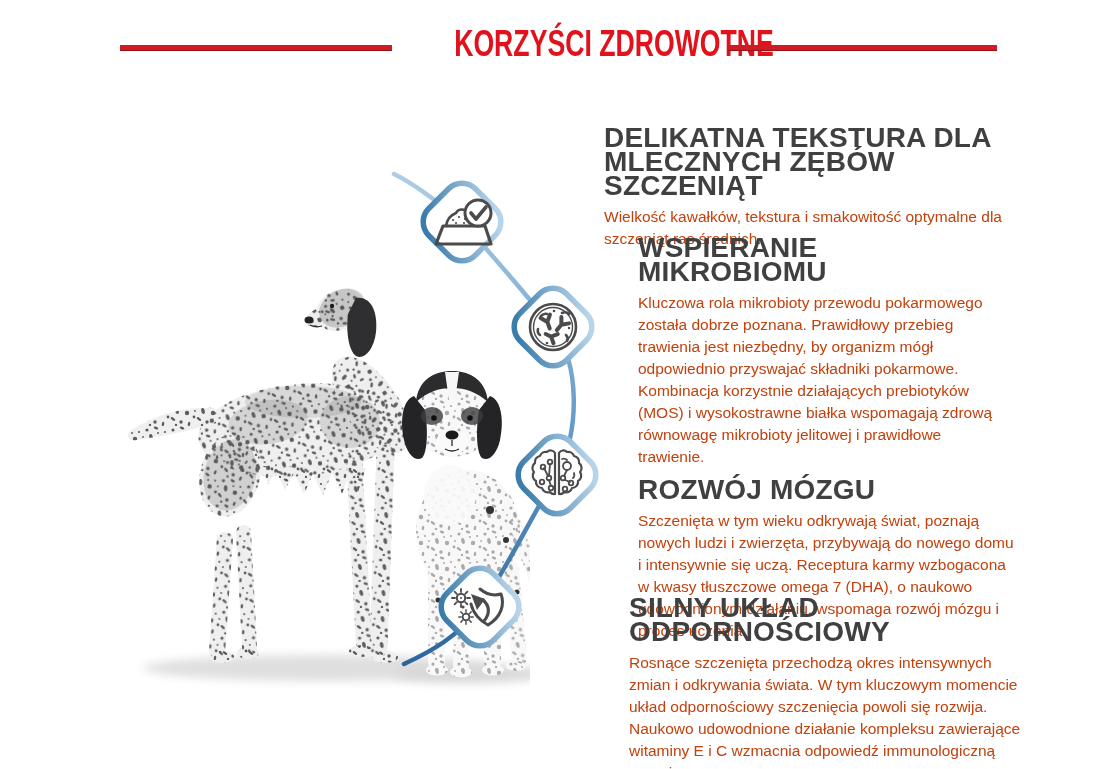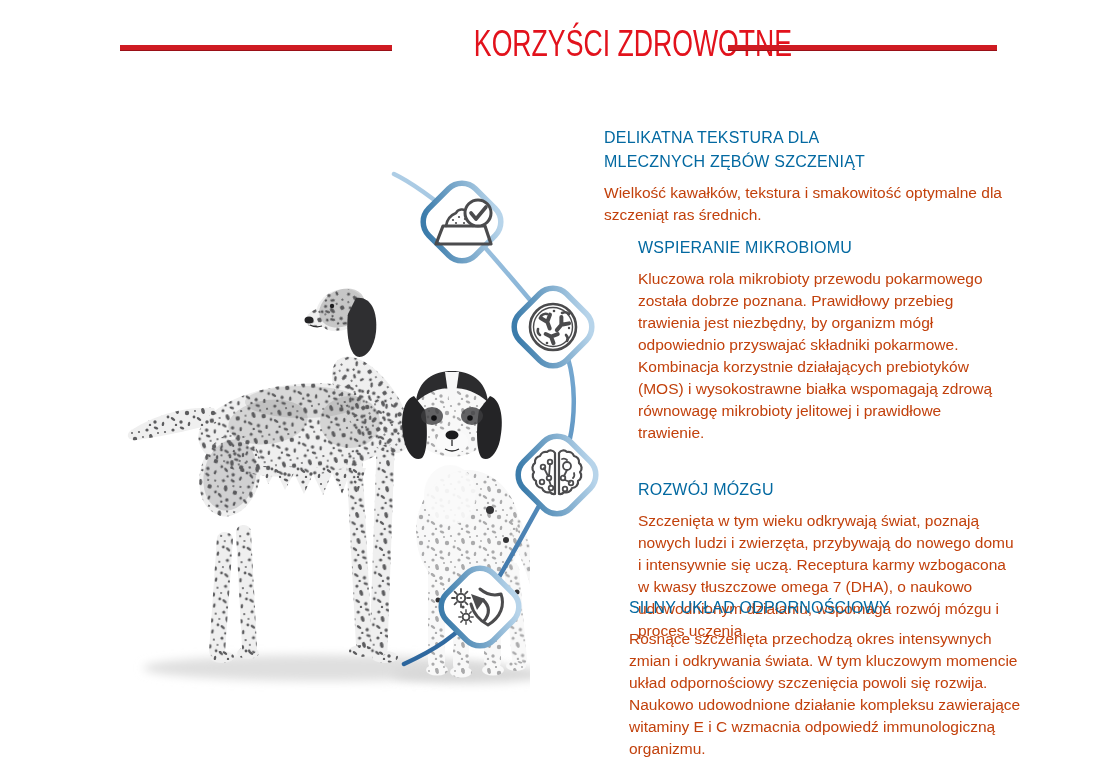--- a/index.html
+++ b/index.html
@@ -2,27 +2,27 @@
 <html><head>
 <meta charset="utf-8">
 <style>
   html,body{margin:0;padding:0;background:#fff;}
   .page{position:relative;width:1118px;height:769px;background:#fff;overflow:hidden;
         font-family:"Liberation Sans",sans-serif;}
   
   .rule{position:absolute;height:5px;background:#cf1b22;border-bottom:1px solid rgba(110,8,14,.55);}
   .rule-left{left:120px;top:45px;width:272px;}
   .rule-right{left:728px;top:45px;width:269px;}
-  .page-title{position:absolute;left:412px;top:21px;width:336px;height:46px;margin:0;
-    text-align:center;font-size:37px;font-weight:400;color:#e2121c;line-height:46px;
+  .page-title{position:absolute;left:392px;top:21px;width:336px;height:46px;margin:0;
+    text-align:center;font-size:37px;font-weight:700;color:#e2121c;line-height:46px;
     white-space:nowrap;letter-spacing:0px;}
   .page-title span{display:inline-block;transform:scaleX(.72);transform-origin:center;}
   
   .benefit{position:absolute;}
-  .bh{margin:0 0 8px 0;font-size:16px;font-weight:400;color:#0369a1;line-height:24px;
+  .bh{margin:0 0 8px 0;font-size:28px;font-weight:700;color:#404040;line-height:24px;
       white-space:pre-line;letter-spacing:.2px;}
   .bb{margin:0;font-size:15.5px;color:#c2410c;line-height:22px;}
   #b1{left:604px;top:126px;width:398px;}
   #b2{left:638px;top:236px;width:372px;}
   #b3{left:638px;top:438px;width:382px;margin-top:40px;}
   #b4{left:629px;top:596px;width:398px;}
   
   .dogs{position:absolute;left:118px;top:270px;width:412px;height:422px;}
   .flow{position:absolute;left:0;top:0;width:1118px;height:769px;pointer-events:none;}
 </style>

